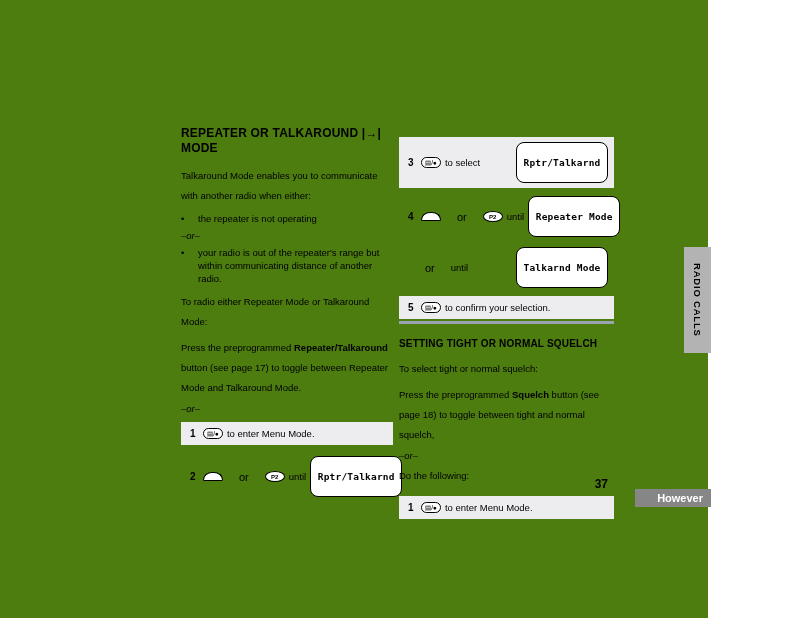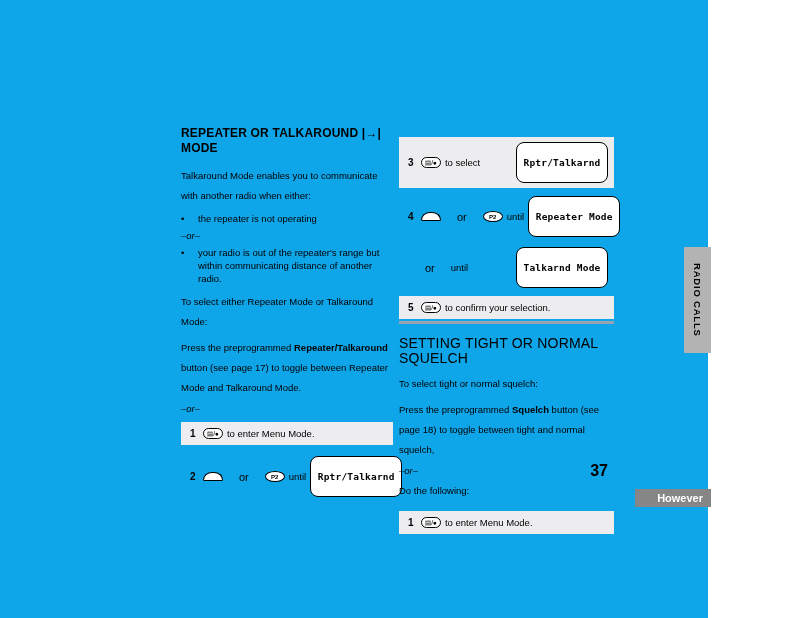--- a/index.html
+++ b/index.html
@@ -1,25 +1,25 @@
 <!DOCTYPE html>
 <html><head>
 <meta charset="utf-8">
 <style>
   * { margin:0; padding:0; box-sizing:border-box; }
   html,body { width:800px; height:618px; background:#ffffff; overflow:hidden;
               font-family:"Liberation Sans", sans-serif; color:#000; }
-  .page { position:relative; width:708px; height:618px; background:#0ea5e9; }
+  .page { position:relative; width:708px; height:618px; background:#4d7c0f; }
 
   .col { position:absolute; }
   .col-left  { left:181px; top:126px; width:212px; }
   .col-right { left:399px; top:137px; width:215px; }
 
   h1 { font-size:12px; font-weight:bold; line-height:15px; letter-spacing:.2px; margin:0 0 10px 0; }
-  .h2 { font-size:14px; font-weight:normal; line-height:15px; letter-spacing:.2px; margin:12px 0 8px 0; }
+  .h2 { font-size:10px; font-weight:bold; line-height:15px; letter-spacing:.2px; margin:12px 0 8px 0; }
 
   p, .txt { font-size:9.5px; line-height:20px; }
   .mb6 { margin-bottom:6px; } .mb4 { margin-bottom:4px; } .mb7 { margin-bottom:7px; } .mb10 { margin-bottom:10px; }
 
   .bullet { display:flex; font-size:9.5px; line-height:13px; }
   .bullet .mark { width:17px; flex:none; }
   .bullet .btxt { flex:1; }
 
   .or-sep { font-size:9.5px; font-style:italic; line-height:13px; }
 
@@ -55,22 +55,22 @@
 
   .end-bar { height:3px; background:#9aa3b0; margin-top:2px; margin-bottom:12px; }
 
   
   .side-tab { position:absolute; left:684px; top:247px; width:27px; height:106px;
               background:#b3b3b3; display:flex; align-items:center; justify-content:center; }
   .side-tab span { writing-mode:vertical-rl; font-size:9.5px; font-weight:bold;
                    letter-spacing:.8px; color:#000; white-space:nowrap; }
 
   
-  .page-num { position:absolute; left:560px; top:462px; width:48px; text-align:right;
-              font-size:16px; font-weight:bold; }
+  .page-num { position:absolute; left:560px; top:477px; width:48px; text-align:right;
+              font-size:12px; font-weight:bold; }
   .lang-tab { position:absolute; left:635px; top:489px; width:76px; height:18px;
               background:#868686; color:#fff; font-size:11px; font-weight:bold;
               line-height:18px; text-align:right; padding-right:8px; }
 </style>
 </head>
 <body>
 
 <div class="page">
 
   <div class="col col-left">
@@ -88,21 +88,21 @@
     </div>
 
     <div class="or-sep mb4">–or–</div>
 
     <div class="bullet mb7">
       <span class="mark">•</span>
       <span class="btxt">your radio is out of the repeater's range but within communicating distance of another radio.</span>
     </div>
 
 
-    <p class="mb6">To select either Repeater Mode or Talkaround Mode:</p>
+    <p class="mb6">To radio either Repeater Mode or Talkaround Mode:</p>
 
     <p class="mb4"><span>Press the preprogrammed </span><span class="bold">Repeater/Talkaround</span><span> button (see page 17) to toggle between Repeater Mode and Talkaround Mode.</span></p>
 
     <div class="or-sep mb7">–or–</div>
 
     <div class="step shaded">
       <span class="num">1</span>
       <span class="icon-menu">▤/●</span>
       <span class="stxt">to enter Menu Mode.</span>
     </div>

